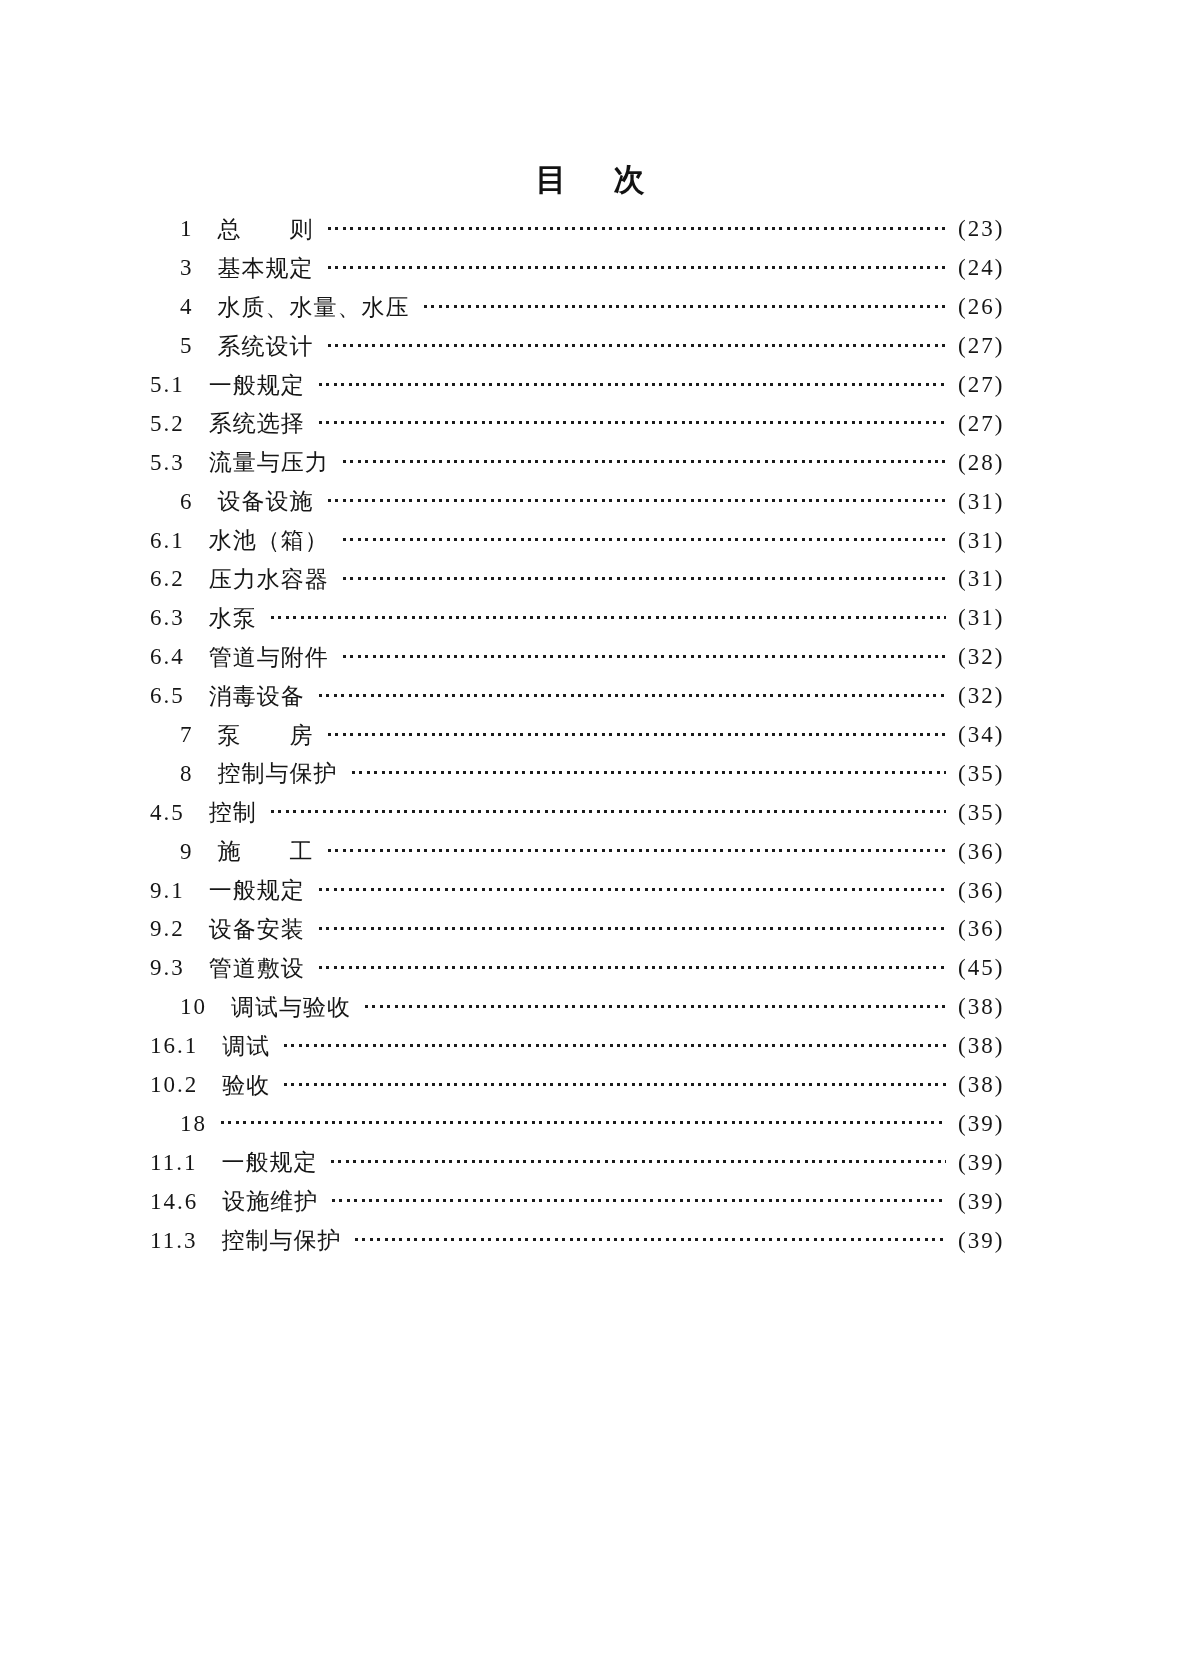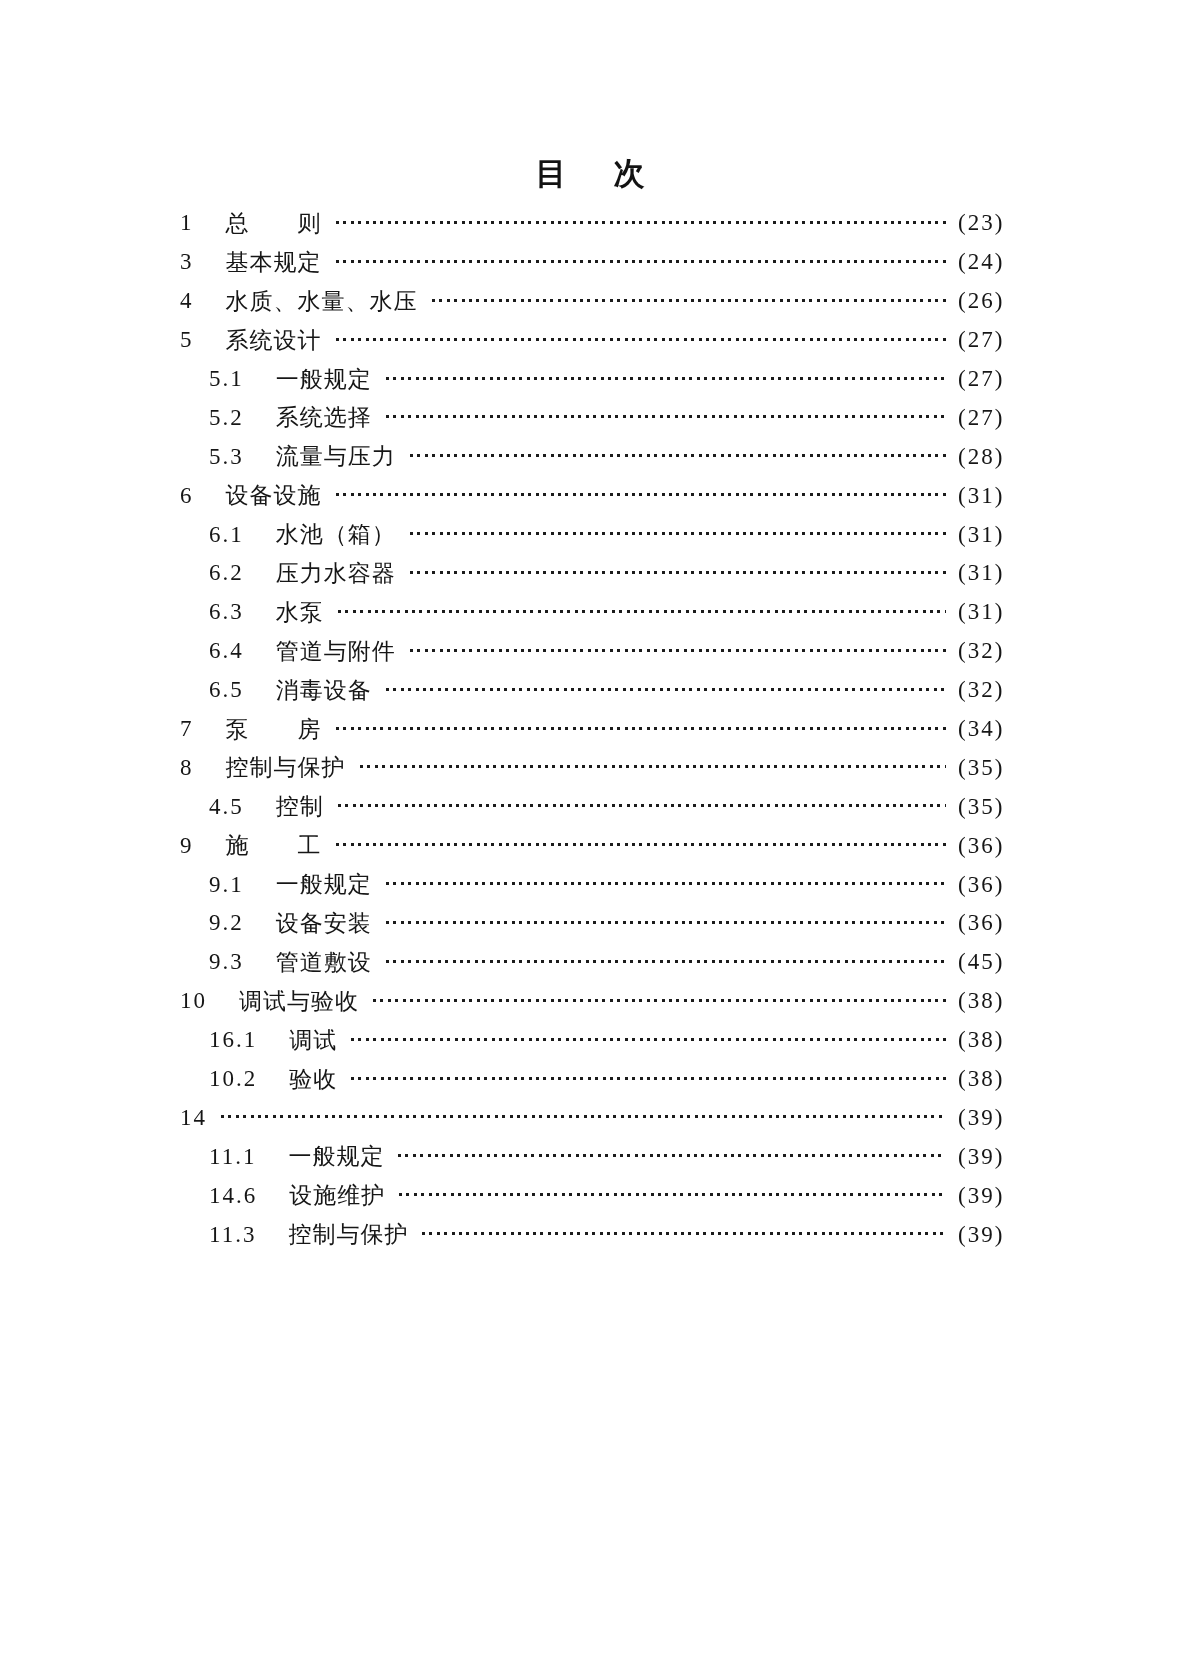--- a/index.html
+++ b/index.html
@@ -11,21 +11,21 @@
     font-family: "Liberation Serif", "DejaVu Serif", serif;
     overflow: hidden;
   }
   .sheet {
     width: 1188px;
     height: 1680px;
     position: relative;
     background: #ffffff;
   }
   .doc-title {
-    margin: 0;
+    margin: 6px;
     padding-top: 156px;
     text-align: center;
     font-size: 31px;
     line-height: 36px;
     font-weight: bold;
     letter-spacing: 8px;
     color: #121212;
   }
   .toc {
     margin: 12px 178px 0 150px; 
@@ -33,22 +33,22 @@
   .row {
     display: flex;
     align-items: center;
     height: 38.9px;
     font-size: 23px;
     white-space: nowrap;
     color: #161616;
   }
   .row .num { letter-spacing: 2px; }
   .l1 .num { margin-left: 30px; }   
-  .l2 .num { margin-left: 59px; }   
-  .row .title { margin-left: 32px; letter-spacing: 1px; }
+  .l2 .num { }   
+  .row .title { margin-left: 24px; letter-spacing: 1px; }
   .row .dots {
     flex: 1;
     align-self: center;
     height: 3px;
     margin: 0 12px 0 14px;
     transform: translateY(-1px);
     background-image: repeating-linear-gradient(
       to right,
       #1b1b1b 0, #1b1b1b 3px,
       transparent 3px, transparent 7.4px
@@ -199,21 +199,21 @@
     <span class="dots"></span>
     <span class="page">(38)</span>
   </div>
       <div class="row l2">
     <span class="num">10.2</span>
     <span class="title">验收</span>
     <span class="dots"></span>
     <span class="page">(38)</span>
   </div>
       <div class="row l1">
-    <span class="num">14</span>
+    <span class="num">18</span>
     <span class="dots"></span>
     <span class="page">(39)</span>
   </div>
       <div class="row l2">
     <span class="num">11.1</span>
     <span class="title">一般规定</span>
     <span class="dots"></span>
     <span class="page">(39)</span>
   </div>
       <div class="row l2">

